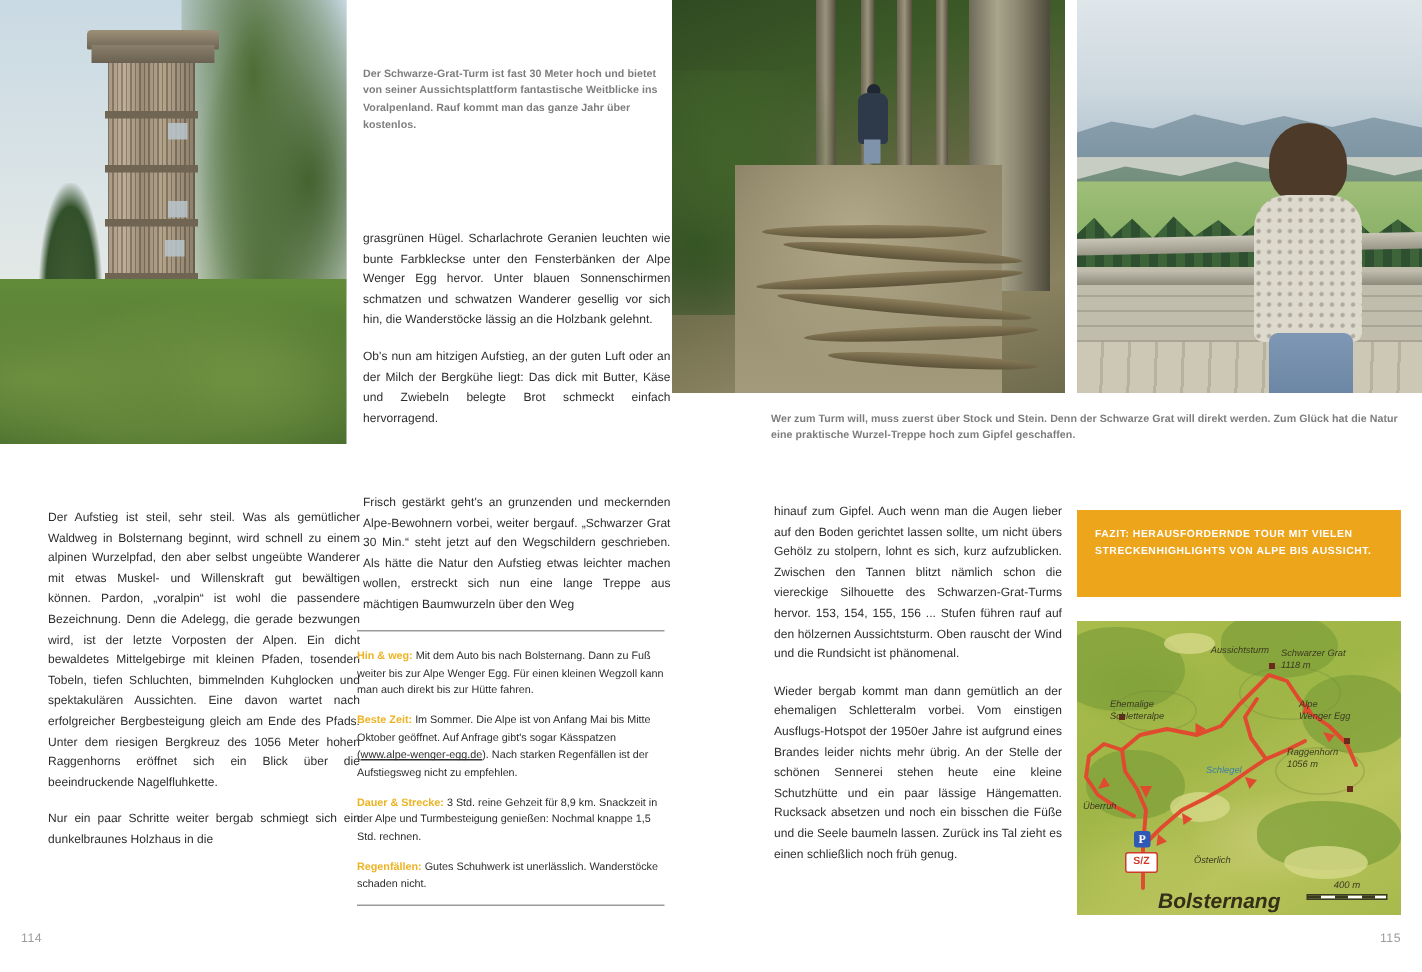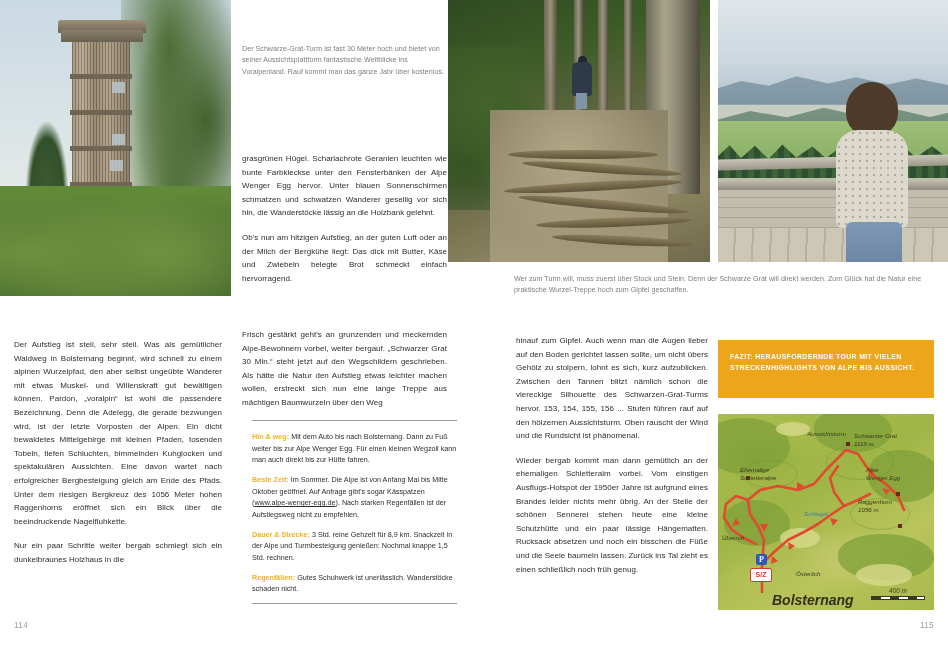--- a/index.html
+++ b/index.html
@@ -186,44 +186,45 @@
     border-radius: 6px 6px 0 0;
   }
 
   
   .caption {
     position: absolute;
     font-size: 7.1px;
     line-height: 1.62;
     color: #7d7d7d;
     letter-spacing: .005em;
+    font-weight: bold;
   }
   #caption-tower { left: 242px; top: 44px; width: 205px; }
   #caption-roots { left: 514px; top: 274px; width: 420px; }
 
   
   .col {
     position: absolute;
     font-size: 8.0px;
     line-height: 1.70;
     text-align: justify;
     color: #2d2d2d;
     letter-spacing: .003em;
   }
   .col p { margin: 0 0 11px 0; }
   .col p:last-child { margin-bottom: 0; }
 
-  #col-left  { left: 14px;  top: 338px; width: 208px; }
+  #col-left  { left: 32px;  top: 338px; width: 208px; }
   #col-mid-top { left: 242px; top: 152px; width: 205px; }
   #col-mid-body { left: 242px; top: 328px; width: 205px; }
   #col-right { left: 516px; top: 334px; width: 192px; }
 
   
   #info-block {
-    position: absolute; left: 252px; top: 420px; width: 205px;
+    position: absolute; left: 238px; top: 420px; width: 205px;
   }
   .rule { height: 1px; background: #9a9a9a; width: 100%; }
   .info-list { padding: 10px 0 8px 0; }
   .info-item {
     font-size: 7.2px;
     line-height: 1.62;
     color: #2d2d2d;
     margin-bottom: 8px;
   }
   .info-item:last-child { margin-bottom: 0; }

